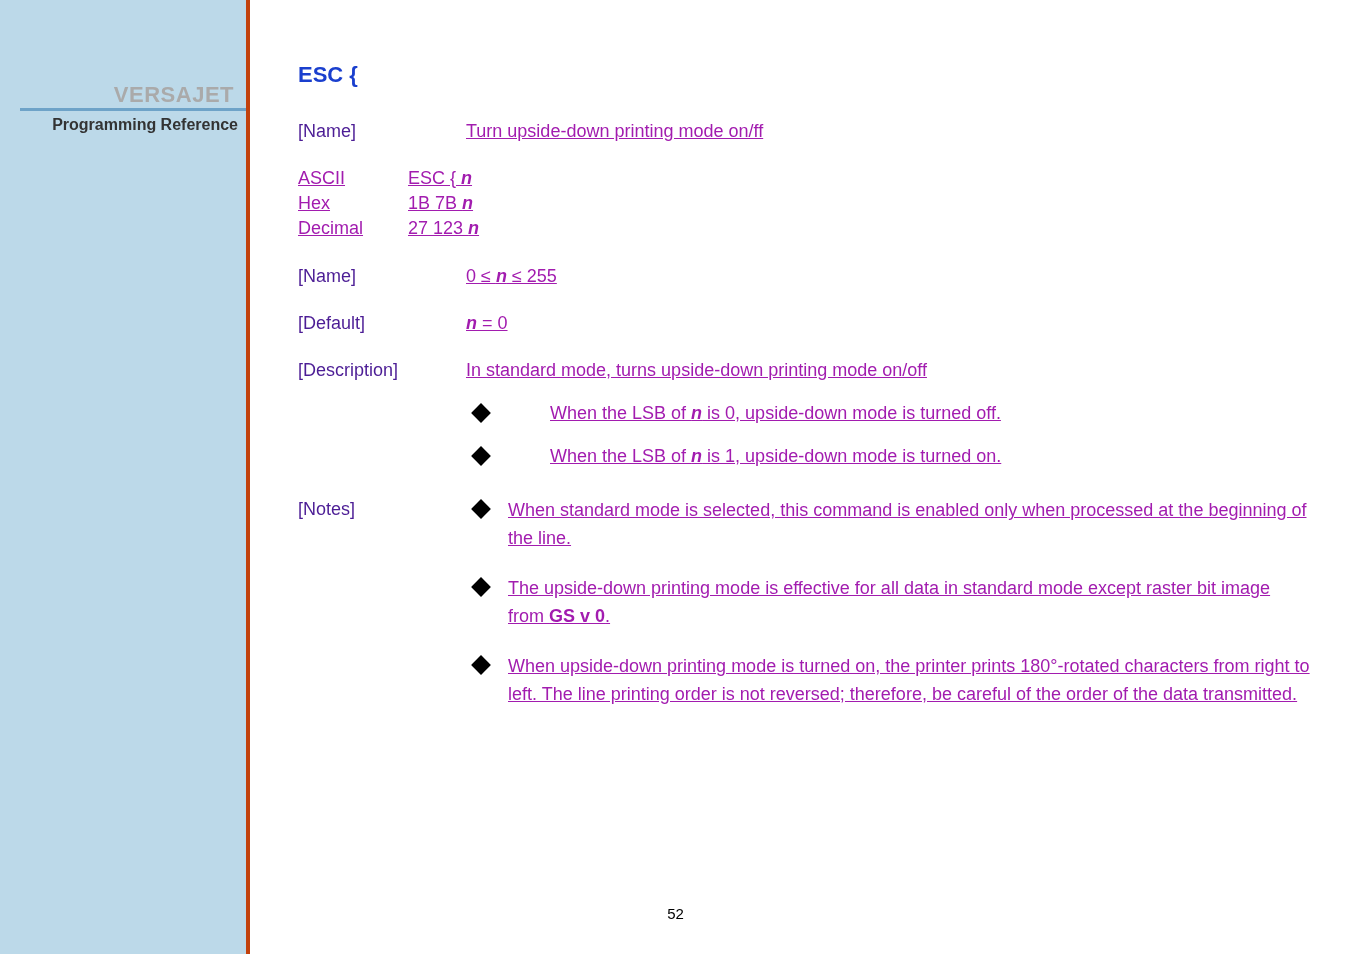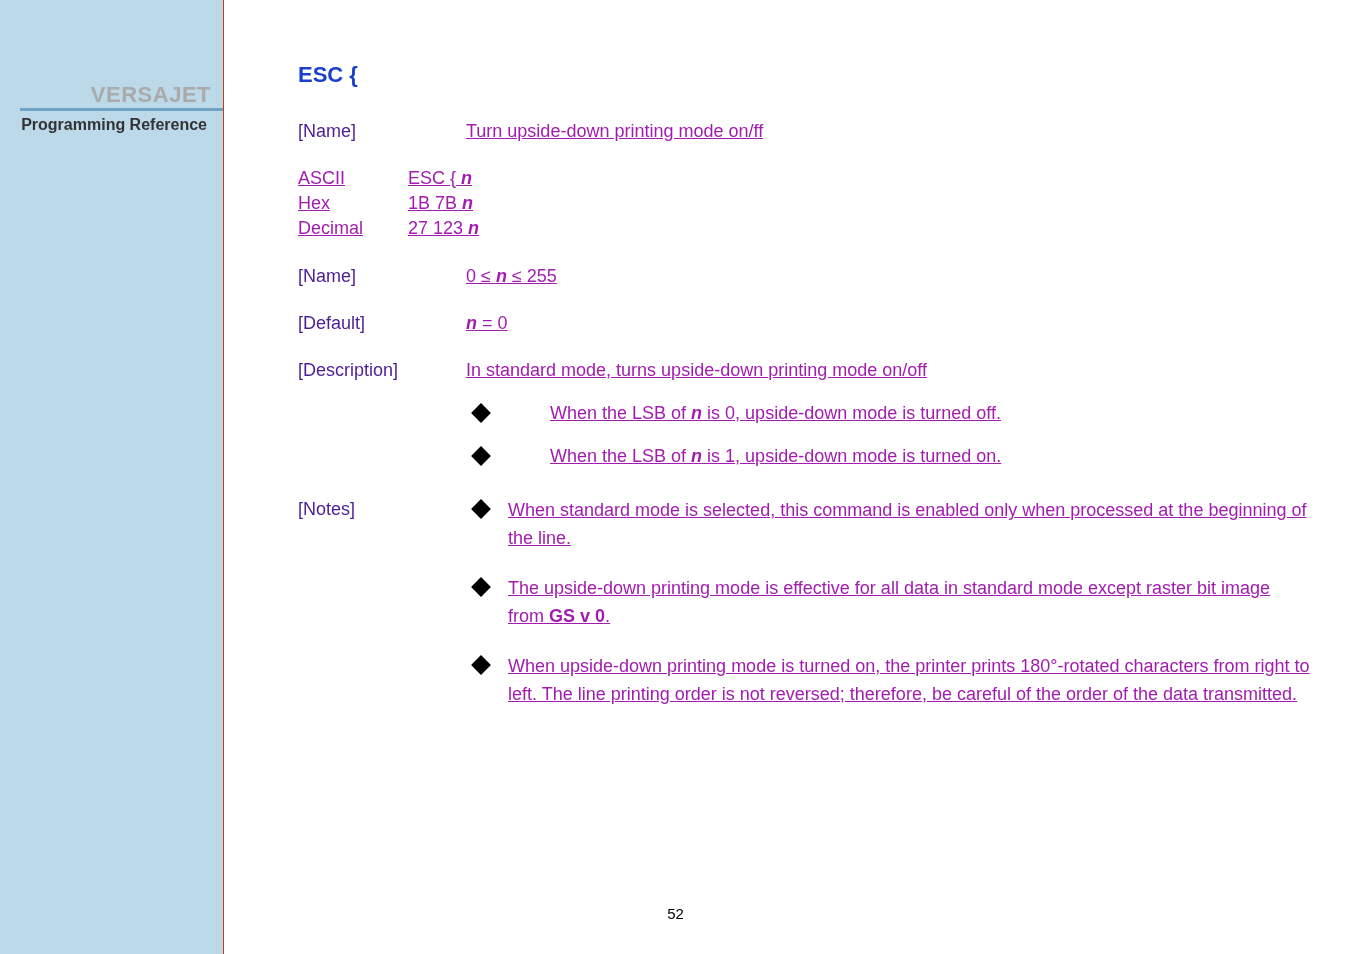--- a/index.html
+++ b/index.html
@@ -13,24 +13,24 @@
       line-height: 1.4;
       background: #fff;
       width: 1351px;
       height: 954px;
       position: relative;
     }
     .sidebar {
       position: absolute;
       left: 0;
       top: 0;
-      width: 224px;
+      width: 250px;
       height: 954px;
       background: #bcd9e9;
-      border-right: 1px solid #c2410c;
+      border-right: 4px solid #c2410c;
     }
     .sidebar-title {
       position: absolute;
       top: 80px;
       right: 12px;
       text-align: right;
       font-family: "Trebuchet MS", Arial, sans-serif;
       font-size: 22px;
       font-weight: bold;
       color: #aaaaaa;
@@ -40,21 +40,21 @@
       position: absolute;
       top: 108px;
       left: 20px;
       right: 0;
       height: 3px;
       background: #6ea3c8;
     }
     .sidebar-subtitle {
       position: absolute;
       top: 114px;
-      right: 16px;
+      right: 8px;
       text-align: right;
       font-family: "Trebuchet MS", Arial, sans-serif;
       font-size: 16px;
       font-weight: bold;
       color: #333;
     }
     .main {
       position: absolute;
       left: 298px;
       top: 60px;

